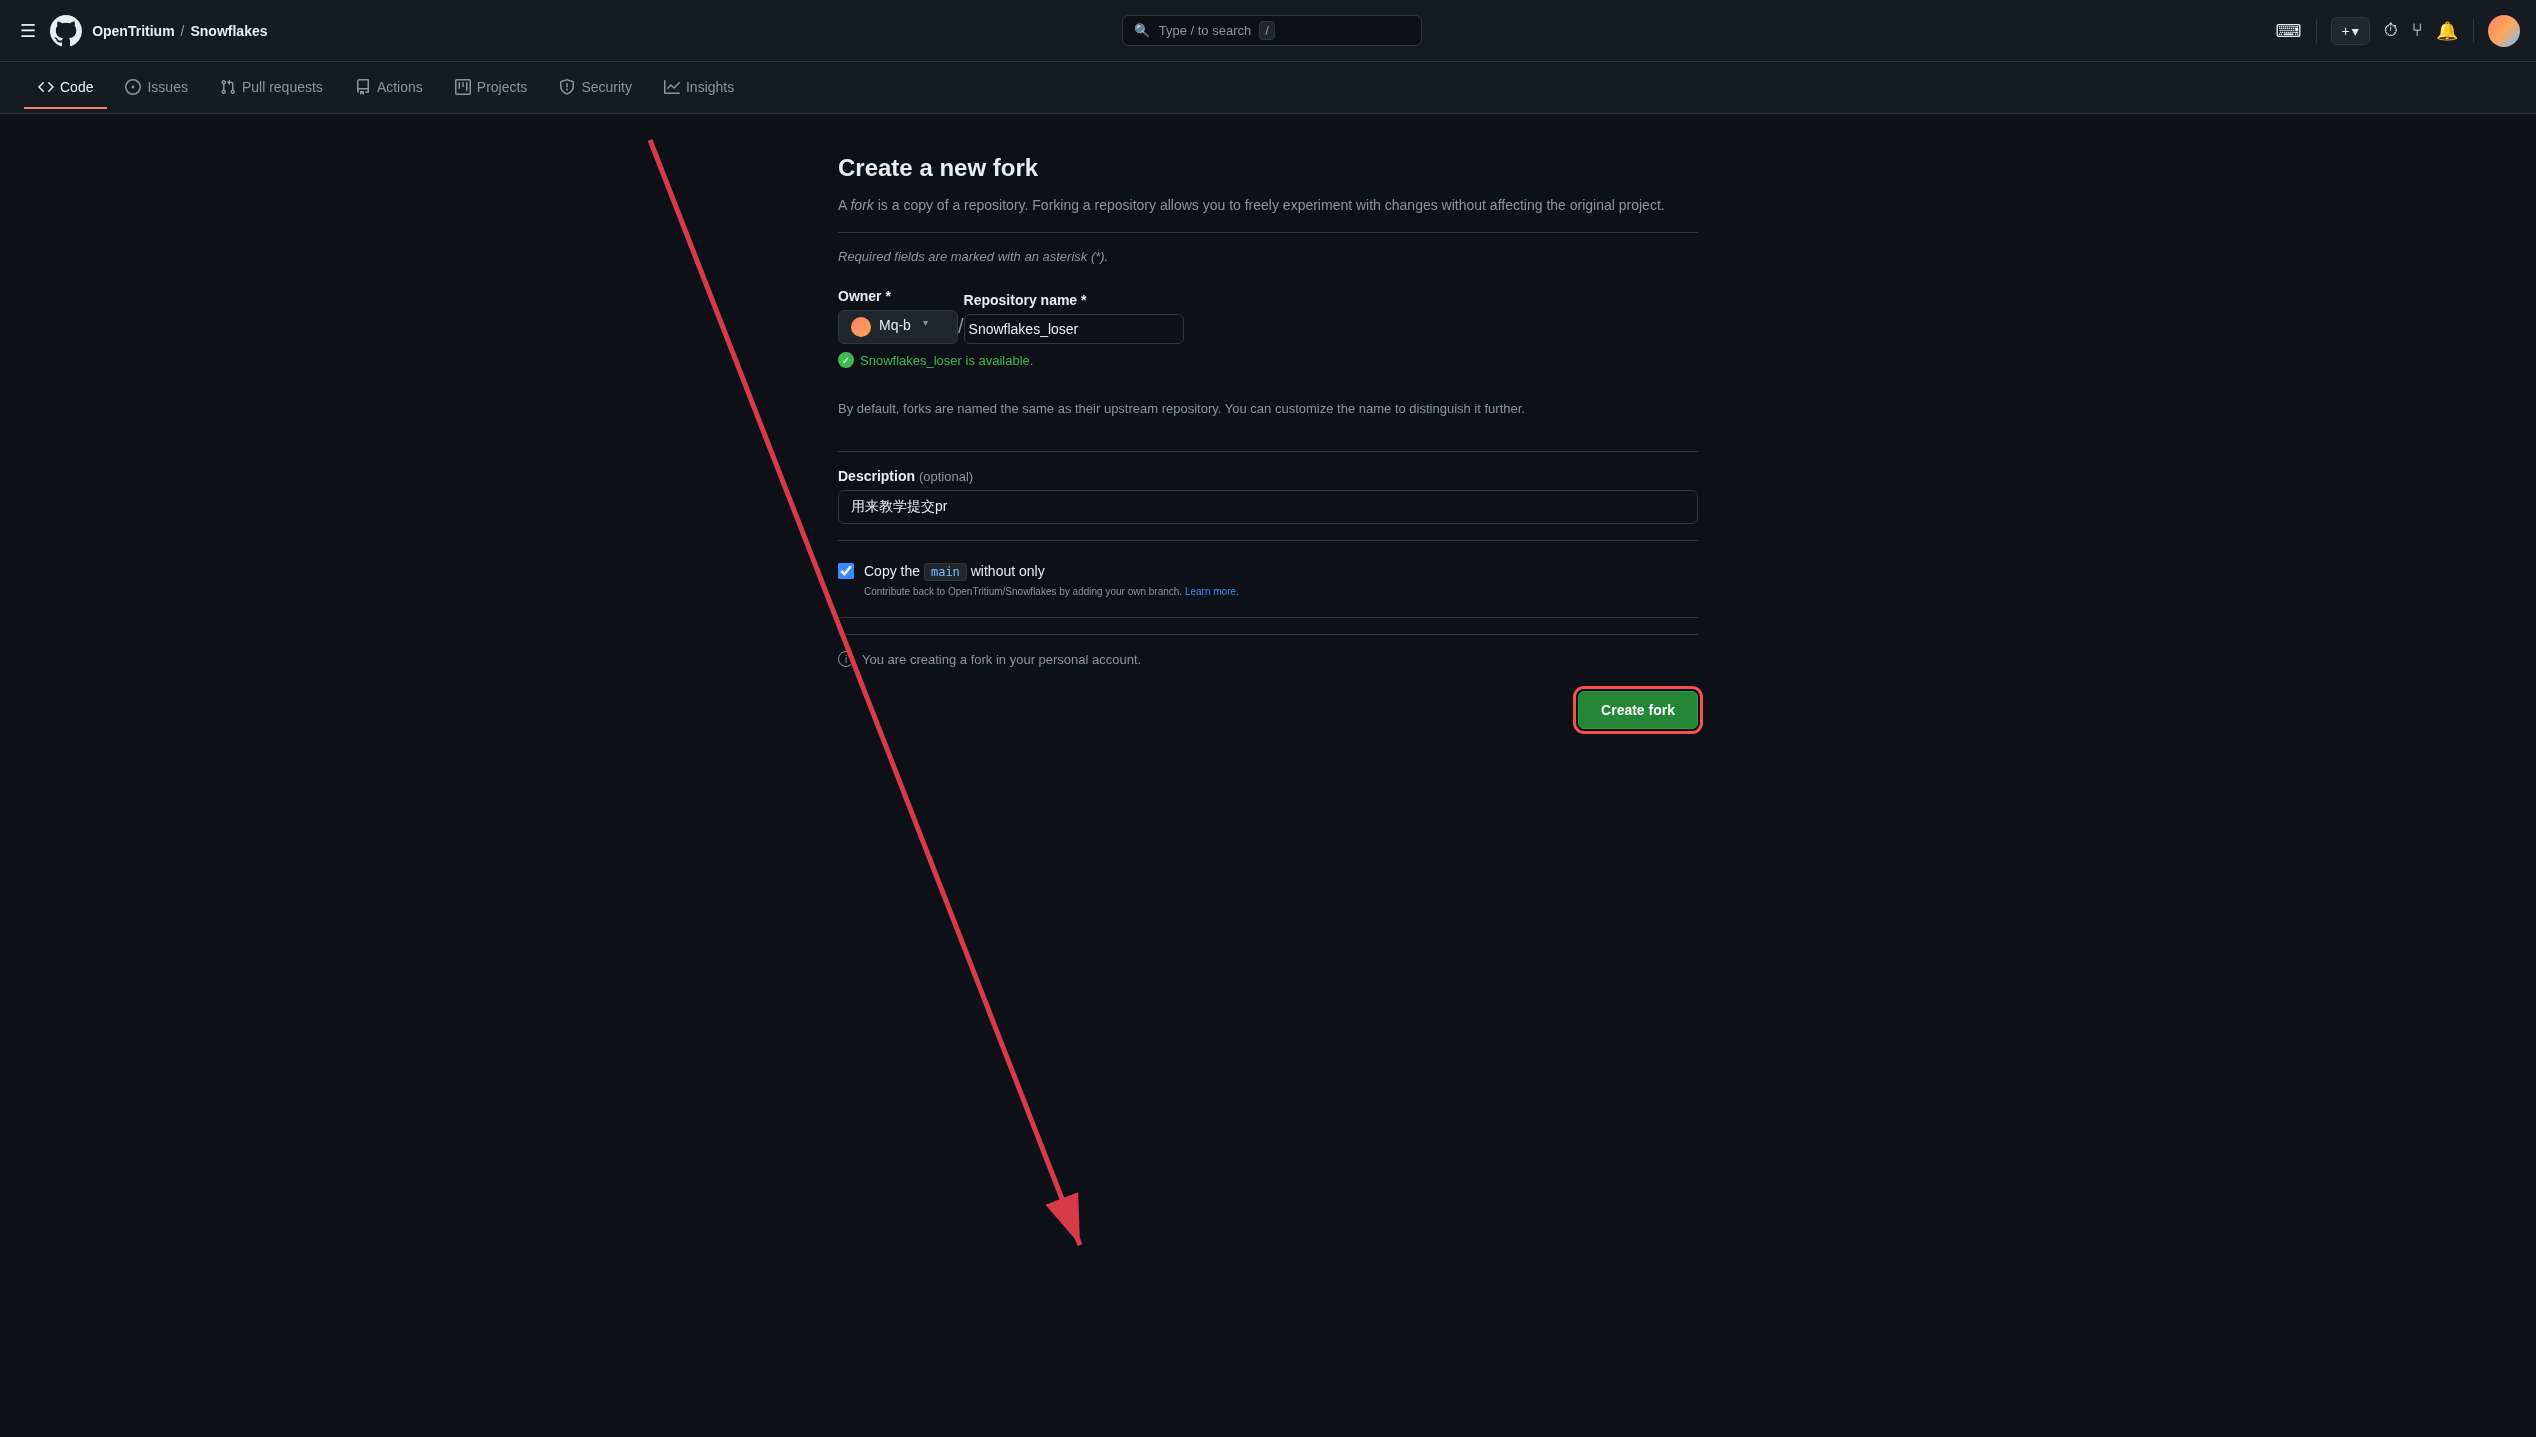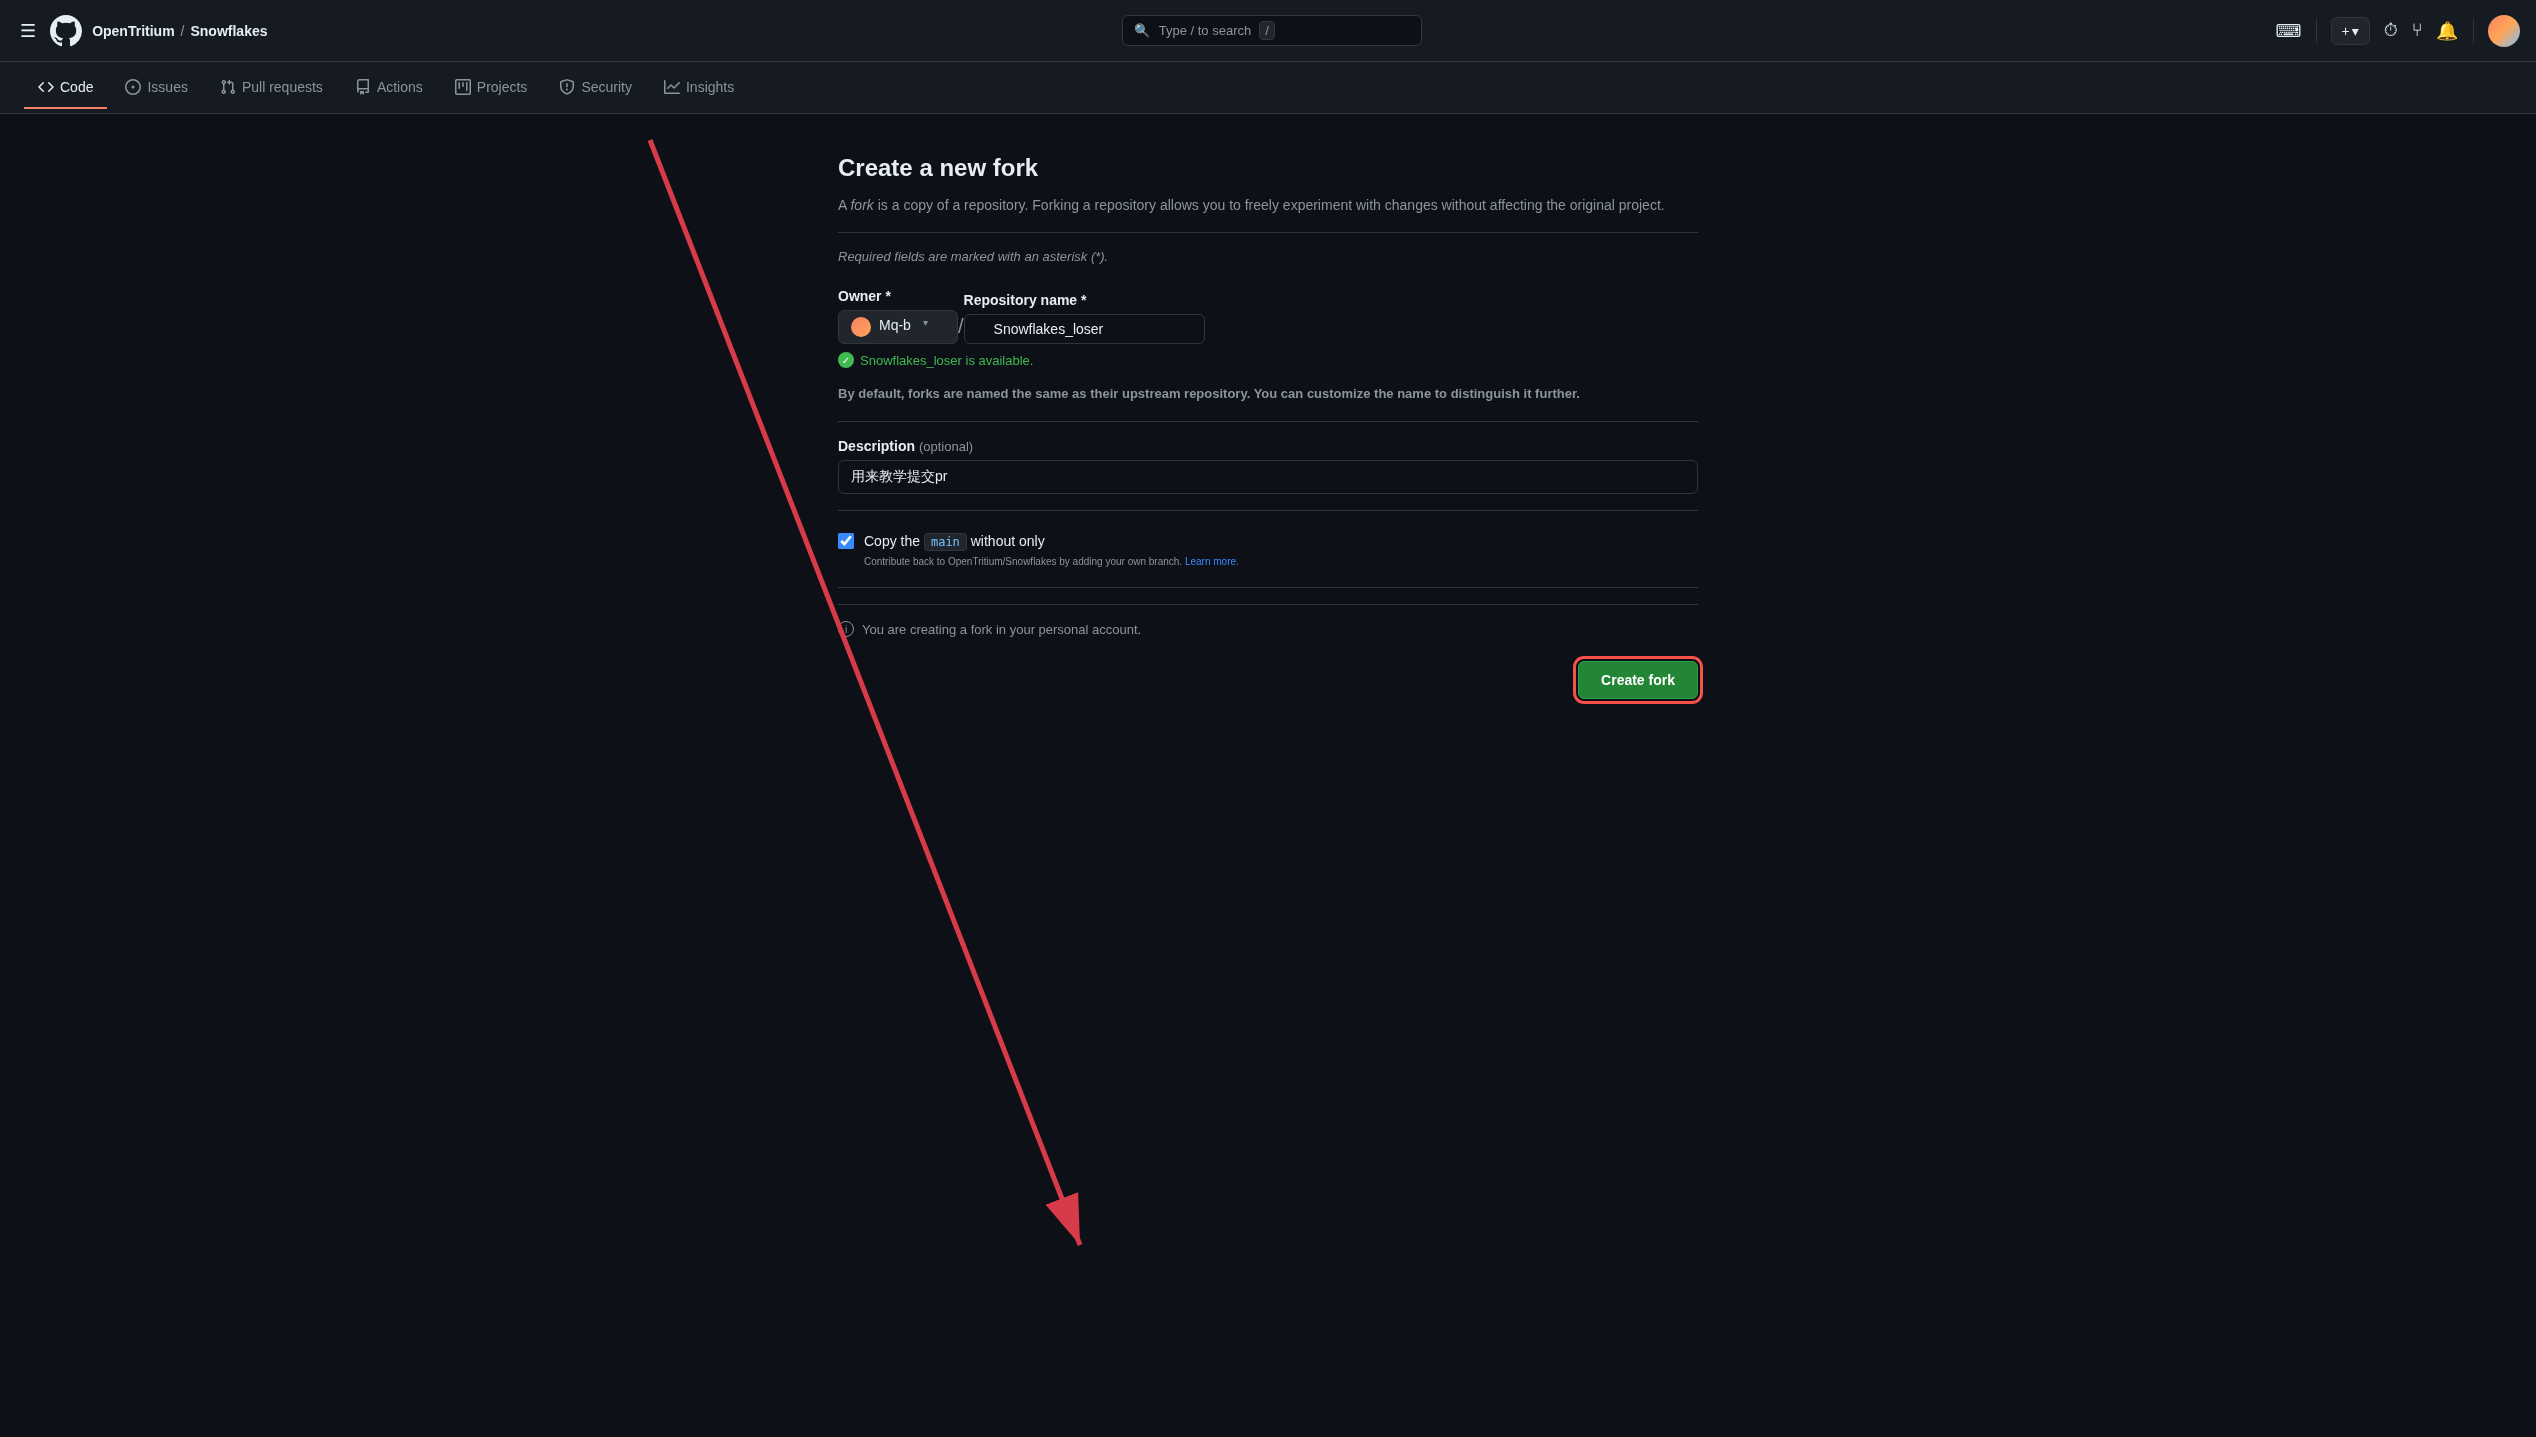--- a/index.html
+++ b/index.html
@@ -222,21 +222,21 @@
 
     .slash-separator {
       font-size: 20px;
       color: #8b949e;
       margin-bottom: 6px;
     }
     .repo-name-input {
       background: #0d1117;
       border: 1px solid #30363d;
       border-radius: 6px;
-      padding: 6px 29px;
+      padding: 6px 4px;
       color: #e6edf3;
       font-size: 14px;
       min-width: 220px;
     }
 
     .available-msg {
       display: flex;
       align-items: center;
       gap: 6px;
       font-size: 13px;
@@ -252,23 +252,22 @@
       align-items: center;
       justify-content: center;
       color: white;
       font-size: 10px;
       flex-shrink: 0;
     }
 
     .fork-name-note {
       font-size: 13px;
       color: #8b949e;
-      margin: 16px 0;
+      margin: 31px 0;
       line-height: 1.6;
-      font-weight: bold;
     }
 
     .description-input {
       width: 100%;
       background: #0d1117;
       border: 1px solid #30363d;
       border-radius: 6px;
       padding: 8px 12px;
       color: #e6edf3;
       font-size: 14px;

